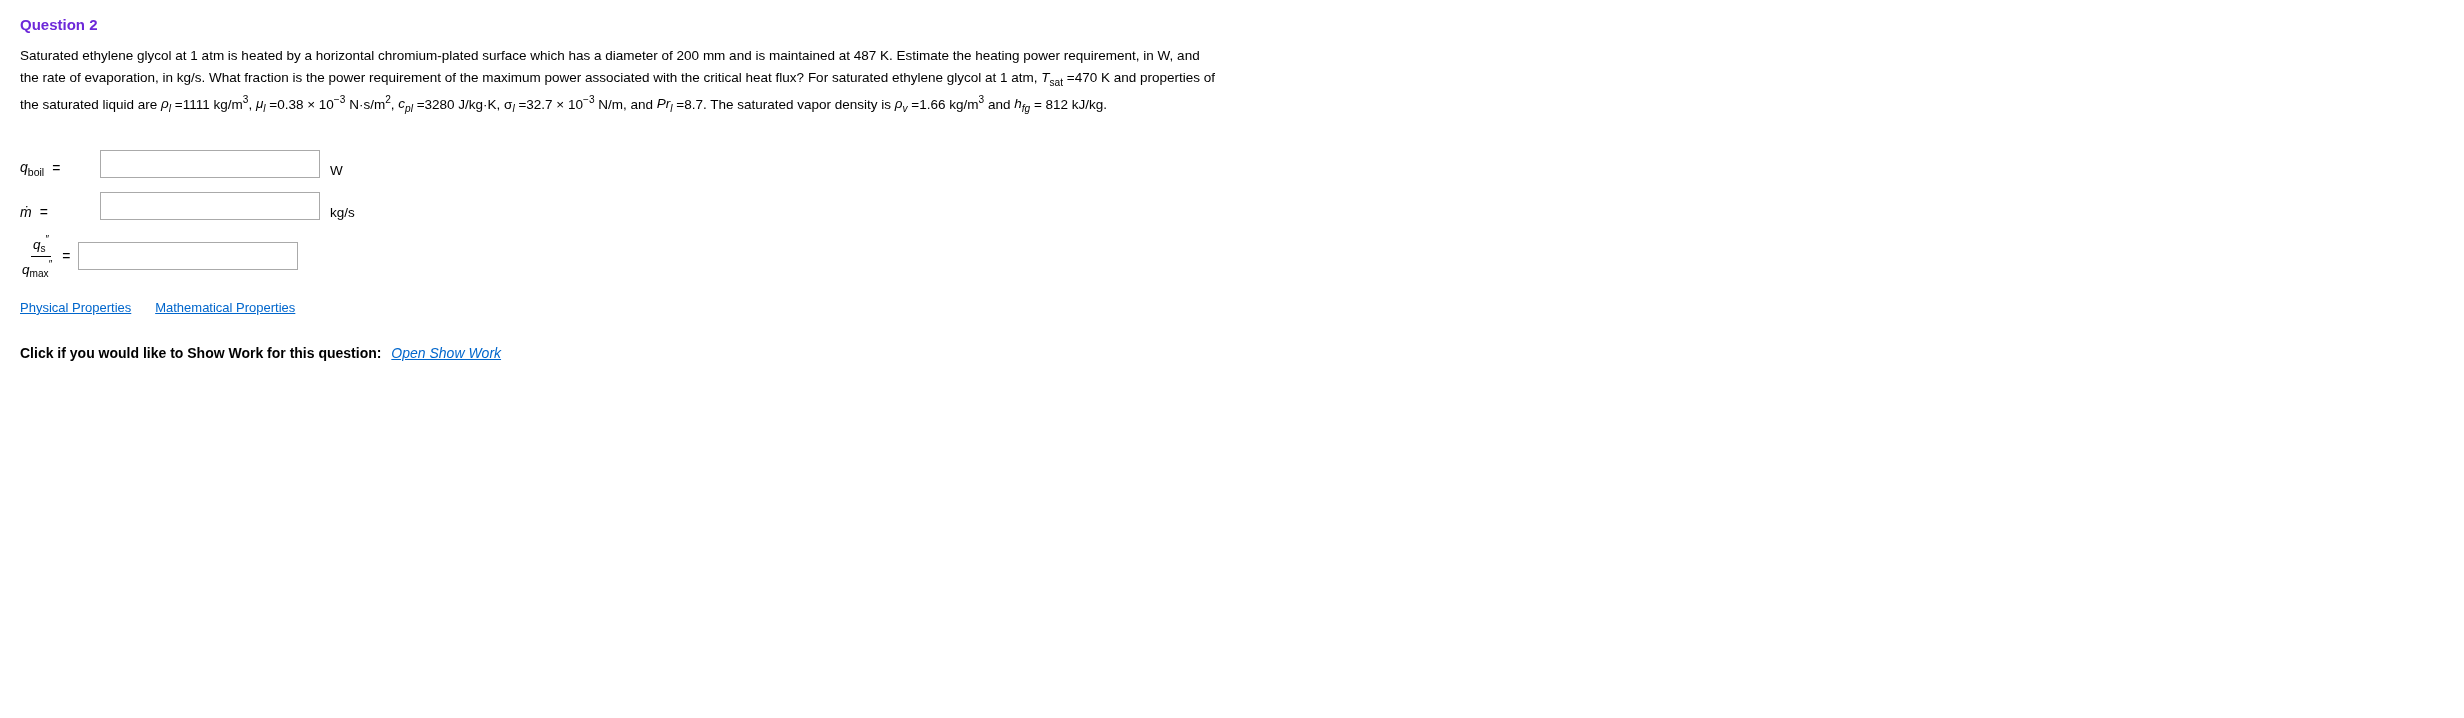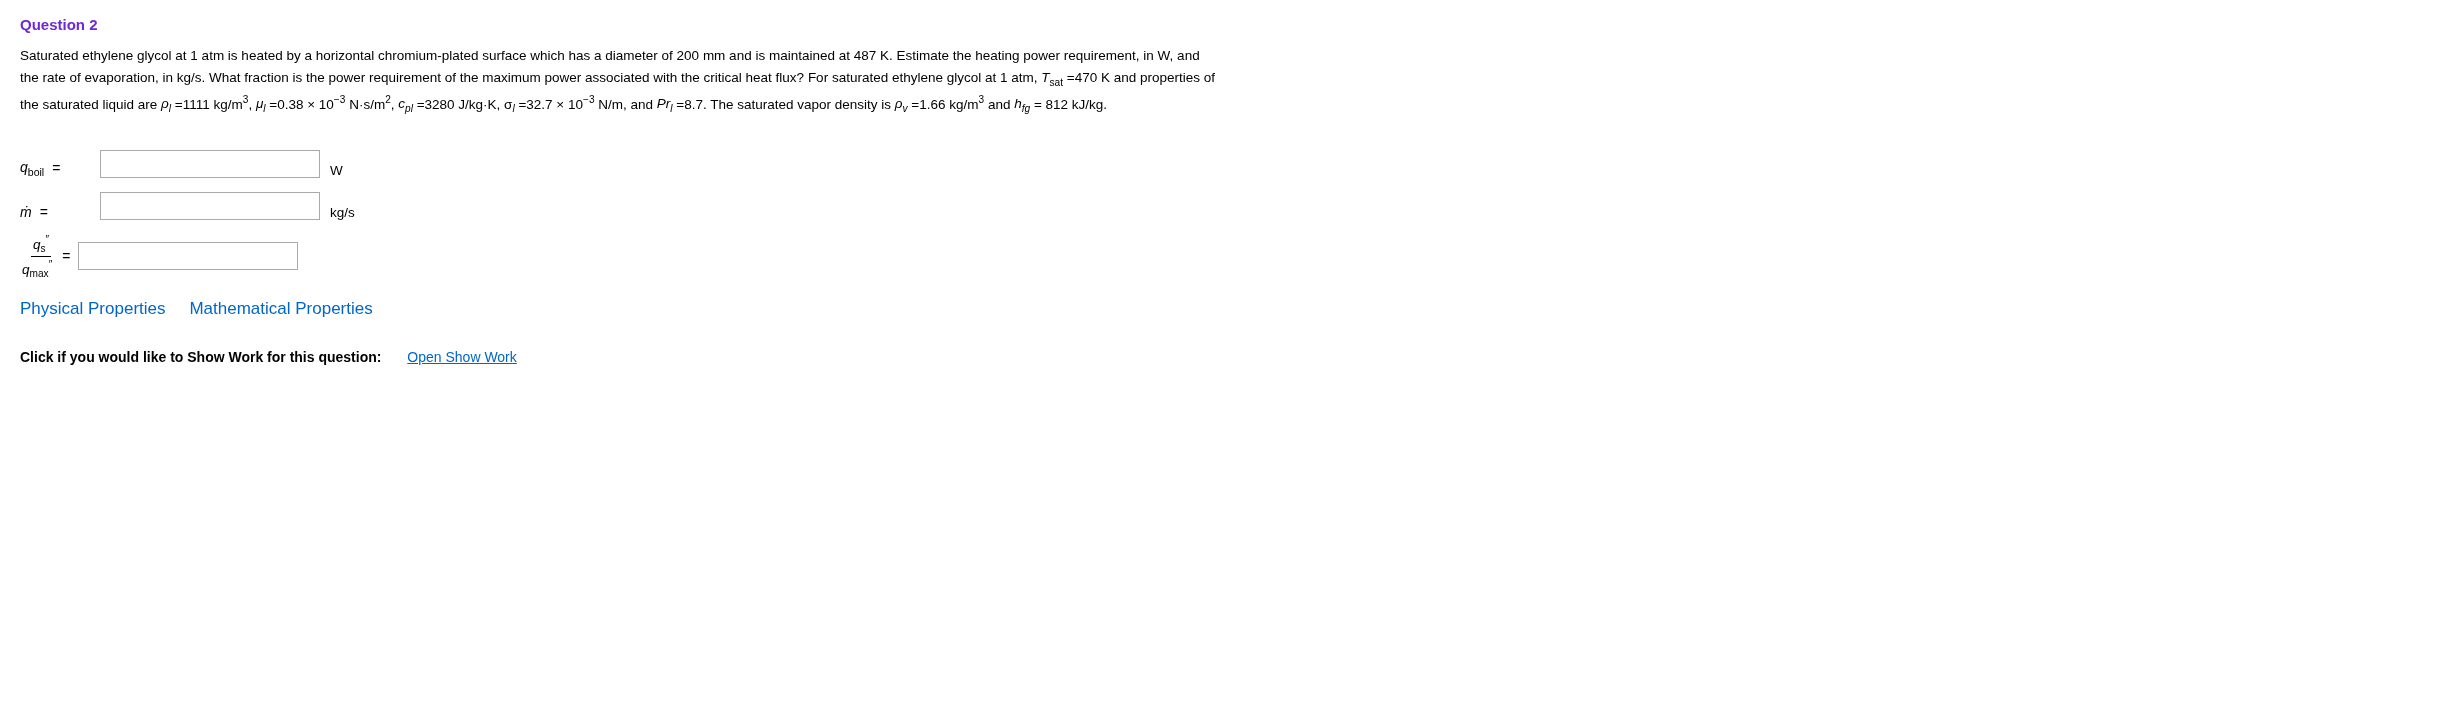--- a/index.html
+++ b/index.html
@@ -102,38 +102,40 @@
       margin-right: 8px;
       align-self: center;
     }
 
     .links-section {
       margin-bottom: 30px;
     }
 
     .links-section a {
       color: #0066cc;
-      font-size: 17px;
+      text-decoration: underline;
+      font-size: 13px;
       margin-right: 20px;
       cursor: pointer;
     }
 
     .show-work-section {
       font-size: 14px;
     }
 
     .show-work-section .label {
       font-weight: bold;
     }
 
     .show-work-section a {
       color: #0066cc;
       text-decoration: underline;
       cursor: pointer;
-      margin-left: 22px;
+      margin-left: 6px;
+      font-style: italic;
     }
 
     sup {
       font-size: 0.75em;
       vertical-align: super;
     }
 
     sub {
       font-size: 0.75em;
       vertical-align: sub;

